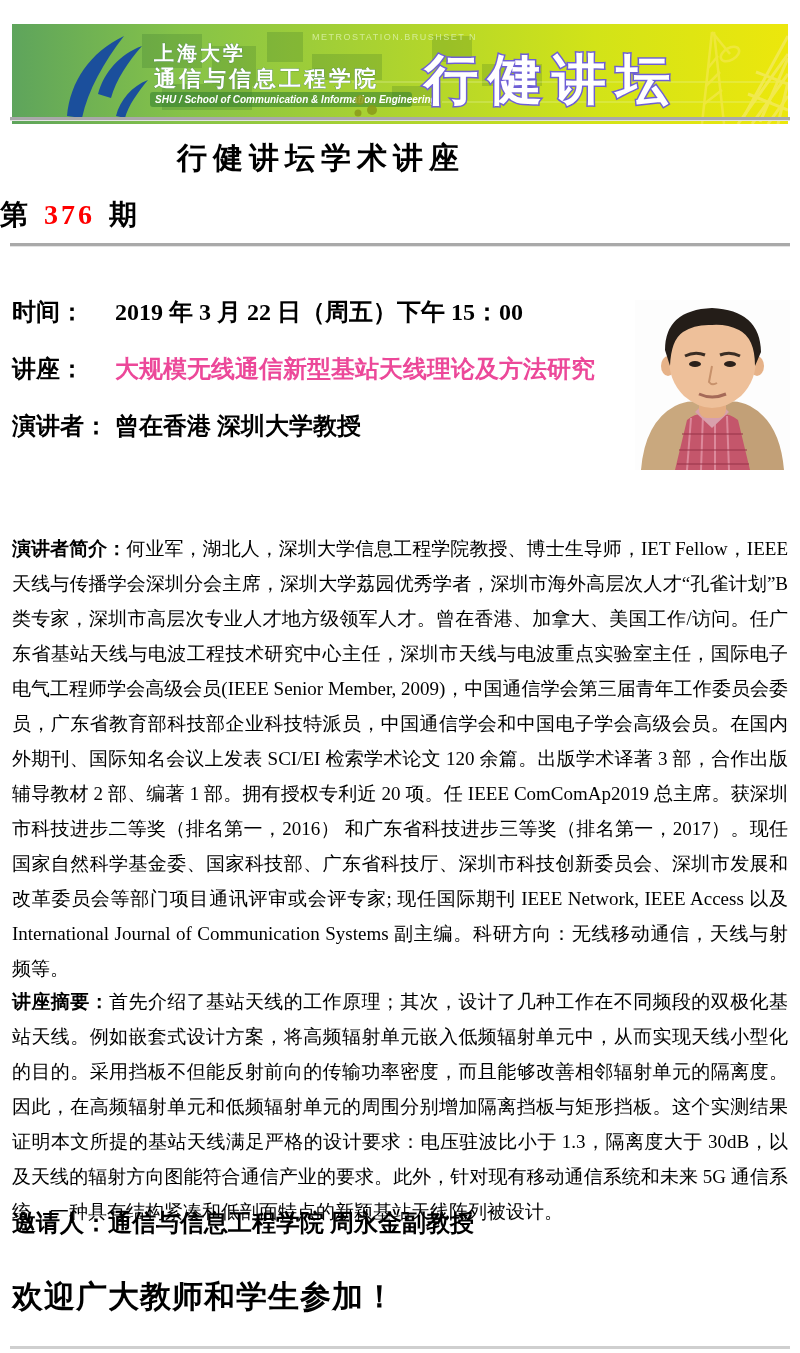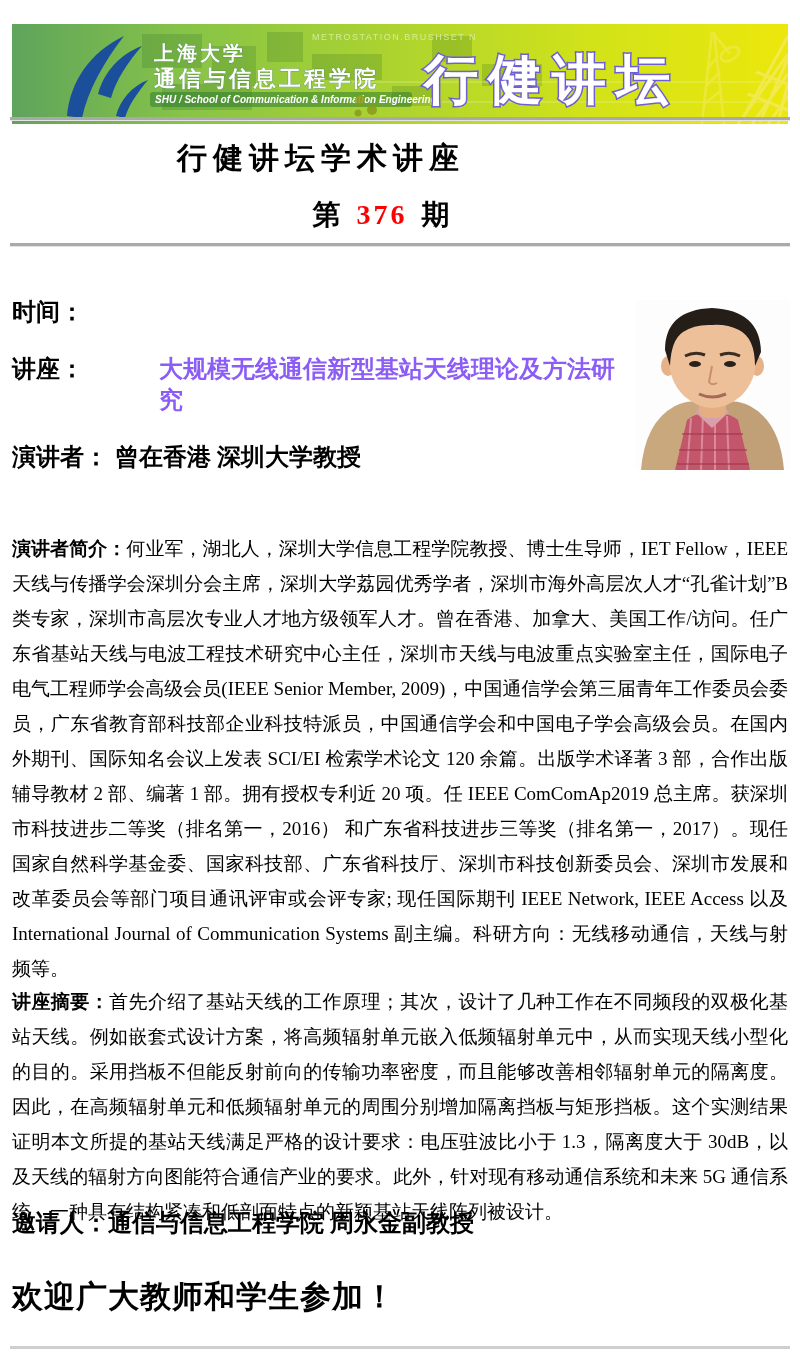--- a/index.html
+++ b/index.html
@@ -20,31 +20,31 @@
   .rule-2 { top:243px; }
   .rule-3 { top:1346px; background:#cfcfcf; border-bottom:none; height:3px; }
 
   
   .doc-title {
     position:absolute; top:138px; left:0; width:642px;
     text-align:center; font-size:30px; font-weight:bold; letter-spacing:6px;
   }
   .issue-line {
     position:absolute; top:196px; left:0; width:800px;
-    text-align:center; padding-right:36px; box-sizing:border-box;
+    text-align:left; padding-right:36px; box-sizing:border-box;
     font-size:28px; font-weight:bold; letter-spacing:2px;
   }
   .issue-number { color:#FF0000; margin:0 14px; letter-spacing:3px; }
 
   
   .info { position:absolute; top:297px; left:12px; width:625px; }
   .info-row { display:flex; margin-bottom:26px; font-size:24px; font-weight:bold; line-height:31px; }
   .info-label { flex:0 0 103px; }
   .info-value { flex:1; }
-  .lecture-link { color:#8b5cf6;margin-left:44px; }
+  .lecture-link { color:#ec4899; }
 
   
   .photo { position:absolute; left:635px; top:300px; width:155px; height:170px; }
 
   
   .para {
     position:absolute; left:12px; width:776px;
     font-size:19px; line-height:35px; text-align:justify;
   }
   .bio-para { top:512px; }
@@ -133,20 +133,21 @@
 
   <div class="doc-title">行健讲坛学术讲座</div>
 
   <div class="issue-line"><span>第</span><span class="issue-number">376</span><span>期</span></div>
 
   <div class="rule rule-2"></div>
 
   <div class="info">
     <div class="info-row">
       <span class="info-label">时间：</span>
+      <span class="info-value">2019 年 3 月 22 日（周五）下午 15：00</span>
     </div>
     <div class="info-row">
       <span class="info-label">讲座：</span>
       <span class="info-value lecture-link">大规模无线通信新型基站天线理论及方法研究</span>
     </div>
     <div class="info-row">
       <span class="info-label">演讲者：</span>
       <span class="info-value">曾在香港 深圳大学教授</span>
     </div>
   </div>

